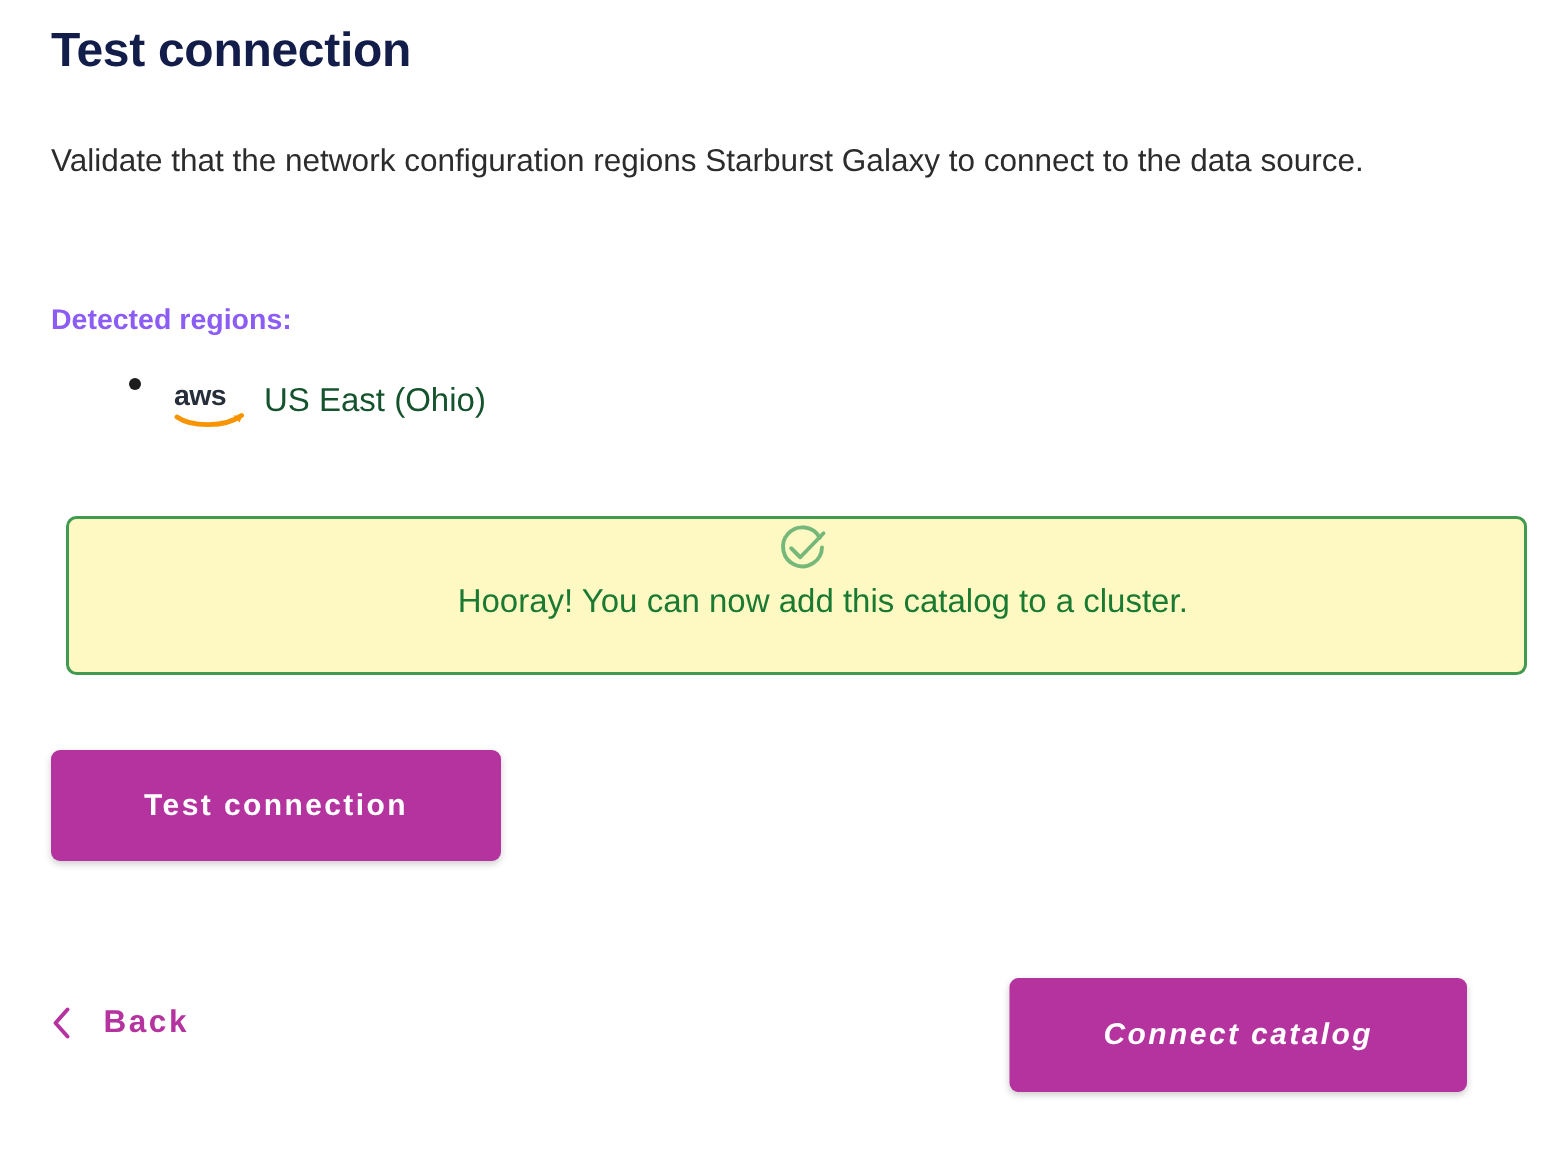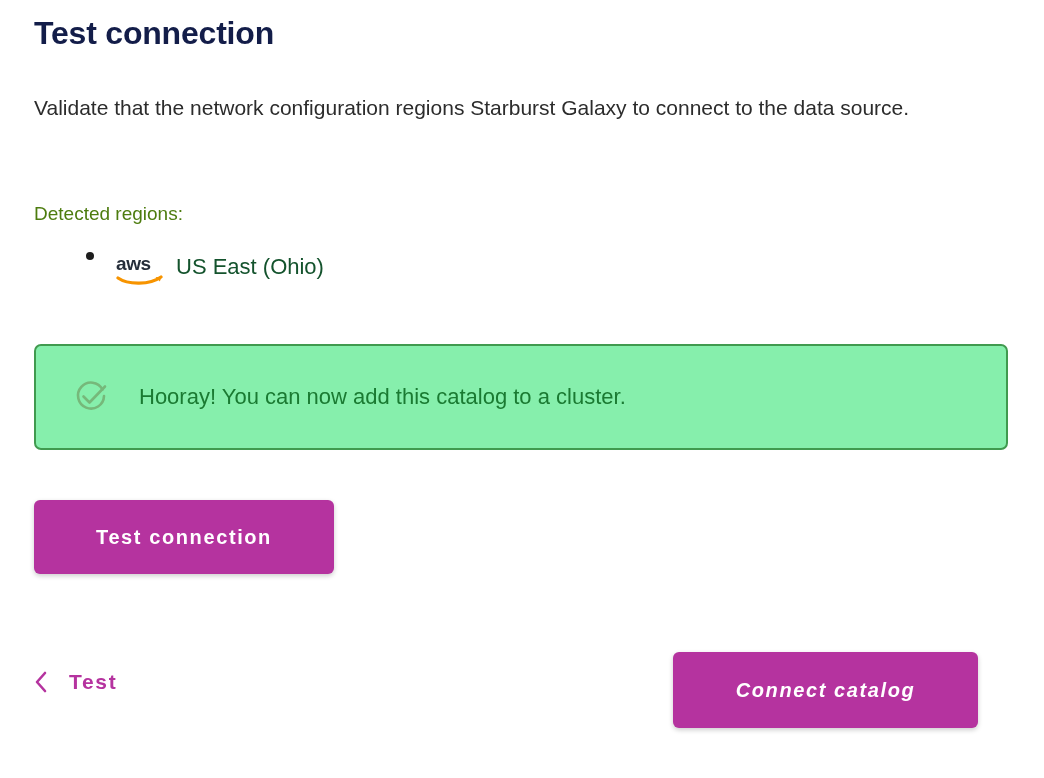--- a/index.html
+++ b/index.html
@@ -52,22 +52,22 @@
   }
 
   
   .regions-label {
     position: absolute;
     left: 34px;
     top: 200px;
     margin: 0;
     font-size: 19px;
     line-height: 28px;
-    font-weight: 400;
-    color: #4d7c0f;
+    font-weight: 700;
+    color: #8b5cf6;
   }
 
   .regions-list {
     position: absolute;
     left: 34px;
     top: 252px;
     margin: 0;
     padding: 0;
     list-style: none;
   }
@@ -95,31 +95,32 @@
     position: relative;
     flex: none;
     margin-right: 8px;
   }
   .aws-logo svg { display: block; }
   .region-name { white-space: nowrap; }
 
   
   .success-banner {
     position: absolute;
-    left: 34px;
+    left: 44px;
     top: 344px;
     width: 974px;
     height: 106px;
     box-sizing: border-box;
-    background: #86efac;
+    background: #fef9c3;
     border: 2px solid #409a4f;
     border-radius: 7px;
     display: flex;
     align-items: center;
     padding-left: 35px;
+    flex-direction: column;
   }
   .success-icon {
     width: 40px;
     height: 40px;
     flex: none;
     margin-right: 28px;
   }
   .success-icon svg { display: block; }
   .success-text {
     font-size: 22px;
@@ -223,18 +224,18 @@
   </div>
 
   <button class="btn btn-test">Test connection</button>
 
   <a class="back-link">
     <span class="back-chevron">
       <svg width="16" height="24" viewBox="0 0 16 24" xmlns="http://www.w3.org/2000/svg">
         <path d="M12 3 L 4 12 L 12 21" stroke="#b5339f" stroke-width="2.6" fill="none" stroke-linecap="round" stroke-linejoin="round"></path>
       </svg>
     </span>
-    <span class="back-label">Test</span>
+    <span class="back-label">Back</span>
   </a>
 
   <button class="btn btn-connect">Connect catalog</button>
 
 </div>
 
 </body></html>

